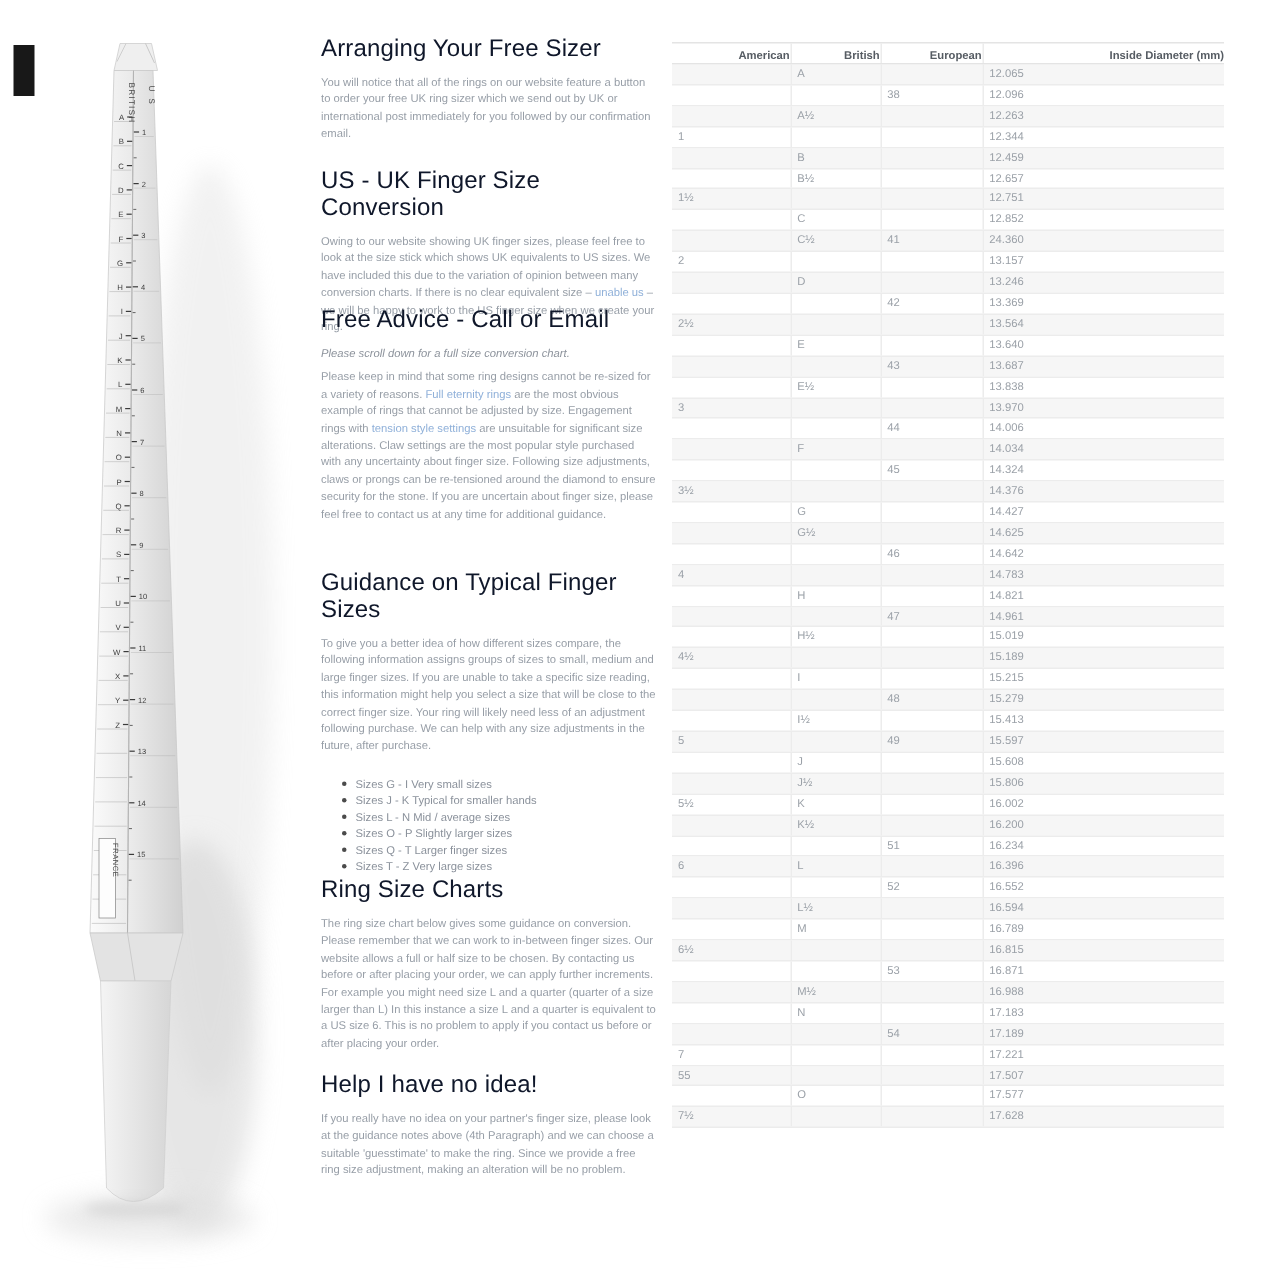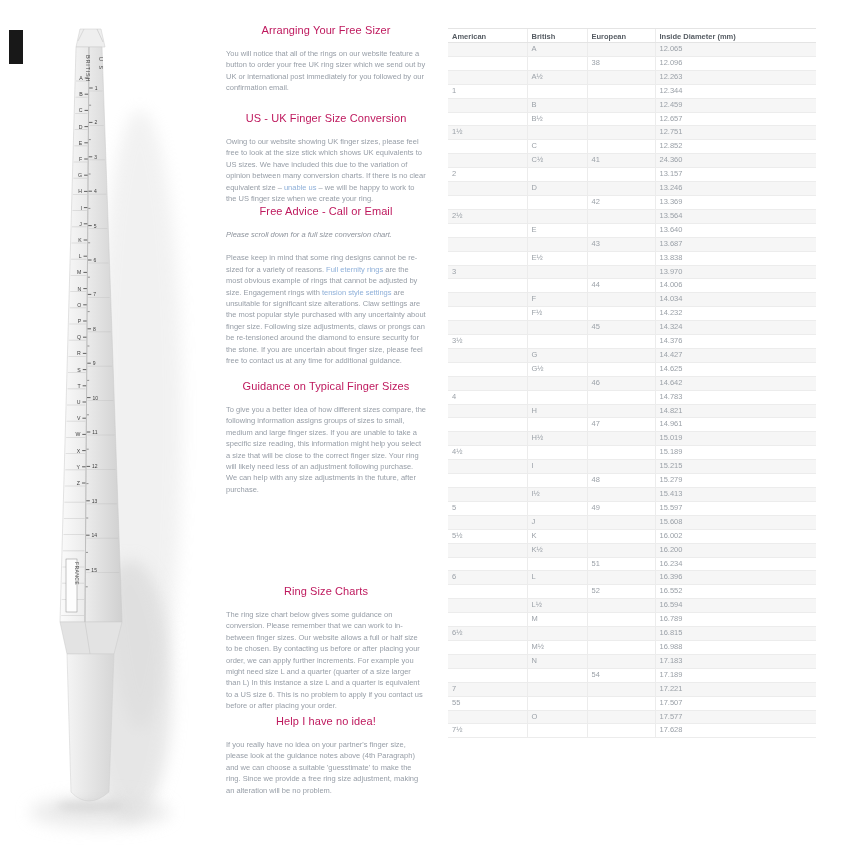--- a/index.html
+++ b/index.html
@@ -6,34 +6,34 @@
   html,body { width:850px; height:850px; background:#fff; overflow:hidden;
     font-family:"Liberation Sans", sans-serif; }
   .page { position:relative; width:850px; height:850px; background:#fff; }
 
   
   .photo { position:absolute; left:0; top:0; width:212px; height:850px; }
 
   
   .content { position:absolute; left:214px; top:0; width:224px; }
   .content section { position:absolute; left:0; width:224px; }
-  h2 { font-size:11px; font-weight:400; color:#be185d; margin:0 0 7px 0; letter-spacing:.1px;text-align:center; }
-  .content p { font-size:7.5px; line-height:11.4px; color:#979ea7; margin:12px; }
+  h2 { font-size:16px; font-weight:400; color:#0f172a; margin:0 0 7px 0; letter-spacing:.1px; }
+  .content p { font-size:7.5px; line-height:11.4px; color:#979ea7; margin:0; }
   .content p.sub { font-style:italic; margin-bottom:4px; color:#8d939c; }
   a.lnk { color:#8fb0d9; text-decoration:none; cursor:pointer; }
   ul.sizes { list-style:none; margin:14px 0 0 14px; }
   ul.sizes li { font-size:7.5px; line-height:11px; color:#8a919b; padding-left:9px; position:relative; }
   ul.sizes li::before { content:""; position:absolute; left:0; top:4px; width:3px; height:3px;
     border-radius:50%; background:#4b4b4b; }
 
   
   .tablewrap { position:absolute; left:448px; top:28px; width:368px; }
   table.sizes { width:368px; border-collapse:collapse; table-layout:fixed; }
   col.c1{width:79px} col.c2{width:60px} col.c3{width:68px} col.c4{width:161px}
-  table.sizes th { font-size:7.5px; font-weight:700; color:#565c63; text-align:left;
+  table.sizes th { font-size:7.5px; font-weight:700; color:#565c63; text-align:right;
     height:14px; padding:1px 0 0 4px; border-top:1px solid #e4e4e4; border-bottom:1px solid #e4e4e4; }
   table.sizes td { font-size:7.5px; color:#9ba1a8; height:12.9px; line-height:12.9px;
     padding:0 0 0 4px; border-bottom:1px solid #ececec; overflow:hidden; white-space:nowrap; }
   table.sizes td + td, table.sizes th + th { border-left:1px solid #ececec; }
   table.sizes tbody tr:nth-child(odd) { background:#f6f6f6; }
 </style>
 </head>
 <body>
 
 <div class="page">
@@ -241,20 +241,28 @@
 
     <section style="top:205px">
       <h2>Free Advice - Call or Email</h2>
       <p class="sub">Please scroll down for a full size conversion chart.</p>
       <p><span>Please keep in mind that some ring designs cannot be re-sized for a variety of reasons. </span><a class="lnk">Full eternity rings</a><span> are the most obvious example of rings that cannot be adjusted by size. Engagement rings with </span><a class="lnk">tension style settings</a><span> are unsuitable for significant size alterations. Claw settings are the most popular style purchased with any uncertainty about finger size. Following size adjustments, claws or prongs can be re-tensioned around the diamond to ensure security for the stone. If you are uncertain about finger size, please feel free to contact us at any time for additional guidance.</span></p>
     </section>
 
     <section style="top:380px">
       <h2>Guidance on Typical Finger Sizes</h2>
       <p>To give you a better idea of how different sizes compare, the following information assigns groups of sizes to small, medium and large finger sizes. If you are unable to take a specific size reading, this information might help you select a size that will be close to the correct finger size. Your ring will likely need less of an adjustment following purchase. We can help with any size adjustments in the future, after purchase.</p>
+      <ul class="sizes">
+        <li>Sizes G - I Very small sizes</li>
+        <li>Sizes J - K Typical for smaller hands</li>
+        <li>Sizes L - N Mid / average sizes</li>
+        <li>Sizes O - P Slightly larger sizes</li>
+        <li>Sizes Q - T Larger finger sizes</li>
+        <li>Sizes T - Z Very large sizes</li>
+      </ul>
     </section>
 
     <section style="top:585px">
       <h2>Ring Size Charts</h2>
       <p>The ring size chart below gives some guidance on conversion. Please remember that we can work to in-between finger sizes. Our website allows a full or half size to be chosen. By contacting us before or after placing your order, we can apply further increments. For example you might need size L and a quarter (quarter of a size larger than L) In this instance a size L and a quarter is equivalent to a US size 6. This is no problem to apply if you contact us before or after placing your order.</p>
     </section>
 
     <section style="top:715px">
       <h2>Help I have no idea!</h2>
       <p>If you really have no idea on your partner's finger size, please look at the guidance notes above (4th Paragraph) and we can choose a suitable 'guesstimate' to make the ring. Since we provide a free ring size adjustment, making an alteration will be no problem.</p>
@@ -387,26 +395,20 @@
             <td>14.006</td>
           </tr>
           <tr>
             <td></td>
             <td>F</td>
             <td></td>
             <td>14.034</td>
           </tr>
           <tr>
             <td></td>
-            <td>F½</td>
-            <td></td>
-            <td>14.232</td>
-          </tr>
-          <tr>
-            <td></td>
             <td></td>
             <td>45</td>
             <td>14.324</td>
           </tr>
           <tr>
             <td>3½</td>
             <td></td>
             <td></td>
             <td>14.376</td>
           </tr>
@@ -482,20 +484,26 @@
             <td>49</td>
             <td>15.597</td>
           </tr>
           <tr>
             <td></td>
             <td>J</td>
             <td></td>
             <td>15.608</td>
           </tr>
           <tr>
+            <td></td>
+            <td>J½</td>
+            <td></td>
+            <td>15.806</td>
+          </tr>
+          <tr>
             <td>5½</td>
             <td>K</td>
             <td></td>
             <td>16.002</td>
           </tr>
           <tr>
             <td></td>
             <td>K½</td>
             <td></td>
             <td>16.200</td>
@@ -528,20 +536,26 @@
             <td></td>
             <td>M</td>
             <td></td>
             <td>16.789</td>
           </tr>
           <tr>
             <td>6½</td>
             <td></td>
             <td></td>
             <td>16.815</td>
+          </tr>
+          <tr>
+            <td></td>
+            <td></td>
+            <td>53</td>
+            <td>16.871</td>
           </tr>
           <tr>
             <td></td>
             <td>M½</td>
             <td></td>
             <td>16.988</td>
           </tr>
           <tr>
             <td></td>
             <td>N</td>

